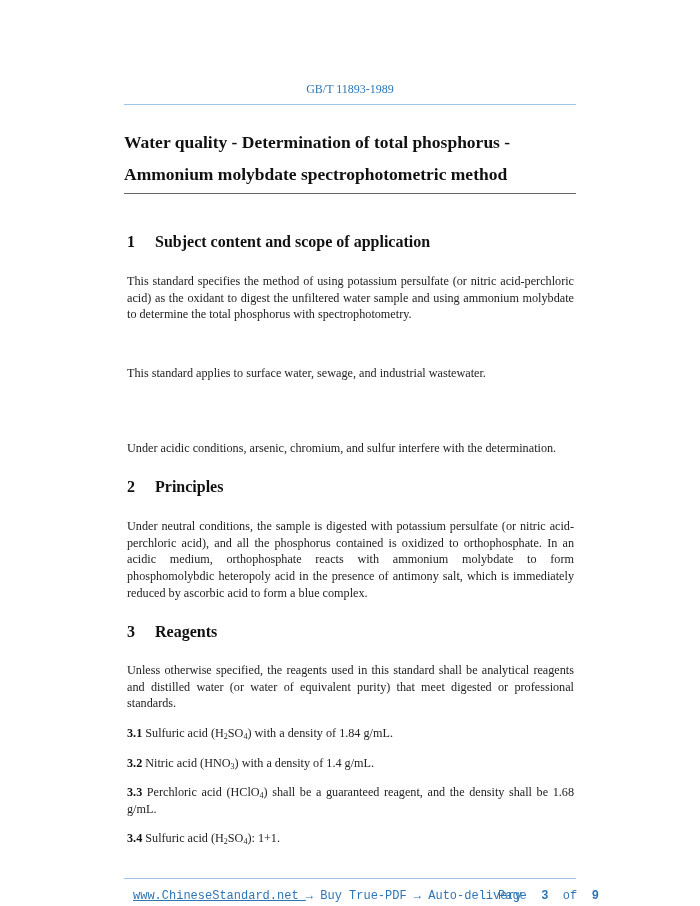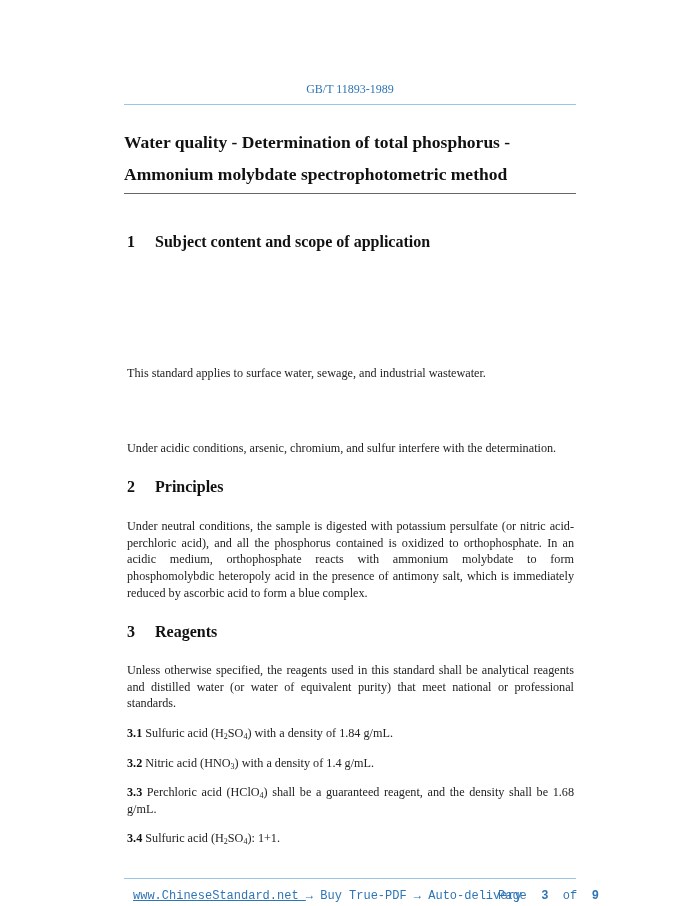--- a/index.html
+++ b/index.html
@@ -44,34 +44,35 @@
   <div class="hdr-rule"></div>
 
   <div class="title" style="top:88px;">Water quality - Determination of total phosphorus -</div>
   <div class="title" style="top:120px;">Ammonium molybdate spectrophotometric method</div>
   <div class="title-rule"></div>
 
   <div class="h1" style="top:189px;">
     <span class="num">1</span>
     <span>Subject content and scope of application</span>
   </div>
+  <div class="p" style="top:229px;">This standard specifies the method of using potassium persulfate (or nitric acid-perchloric acid) as the oxidant to digest the unfiltered water sample and using ammonium molybdate to determine the total phosphorus with spectrophotometry.</div>
   <div class="p" style="top:321px;">This standard applies to surface water, sewage, and industrial wastewater.</div>
   <div class="p" style="top:396px;">Under acidic conditions, arsenic, chromium, and sulfur interfere with the determination.</div>
 
   <div class="h1" style="top:434px;">
     <span class="num">2</span>
     <span>Principles</span>
   </div>
   <div class="p" style="top:474px;">Under neutral conditions, the sample is digested with potassium persulfate (or nitric acid-perchloric acid), and all the phosphorus contained is oxidized to orthophosphate. In an acidic medium, orthophosphate reacts with ammonium molybdate to form phosphomolybdic heteropoly acid in the presence of antimony salt, which is immediately reduced by ascorbic acid to form a blue complex.</div>
 
   <div class="h1" style="top:579px;">
     <span class="num">3</span>
     <span>Reagents</span>
   </div>
-  <div class="p" style="top:618px;">Unless otherwise specified, the reagents used in this standard shall be analytical reagents and distilled water (or water of equivalent purity) that meet national or professional standards.</div>
+  <div class="p" style="top:618px;">Unless otherwise specified, the reagents used in this standard shall be analytical reagents and distilled water (or water of equivalent purity) that meet digested or professional standards.</div>
 
   <div class="p" style="top:681px;">
     <b>3.1</b>
     <span>Sulfuric acid (H</span><sub>2</sub><span>SO</span><sub>4</sub><span>) with a density of 1.84 g/mL.</span>
   </div>
   <div class="p" style="top:711px;">
     <b>3.2</b>
     <span>Nitric acid (HNO</span><sub>3</sub><span>) with a density of 1.4 g/mL.</span>
   </div>
   <div class="p" style="top:740px;">

